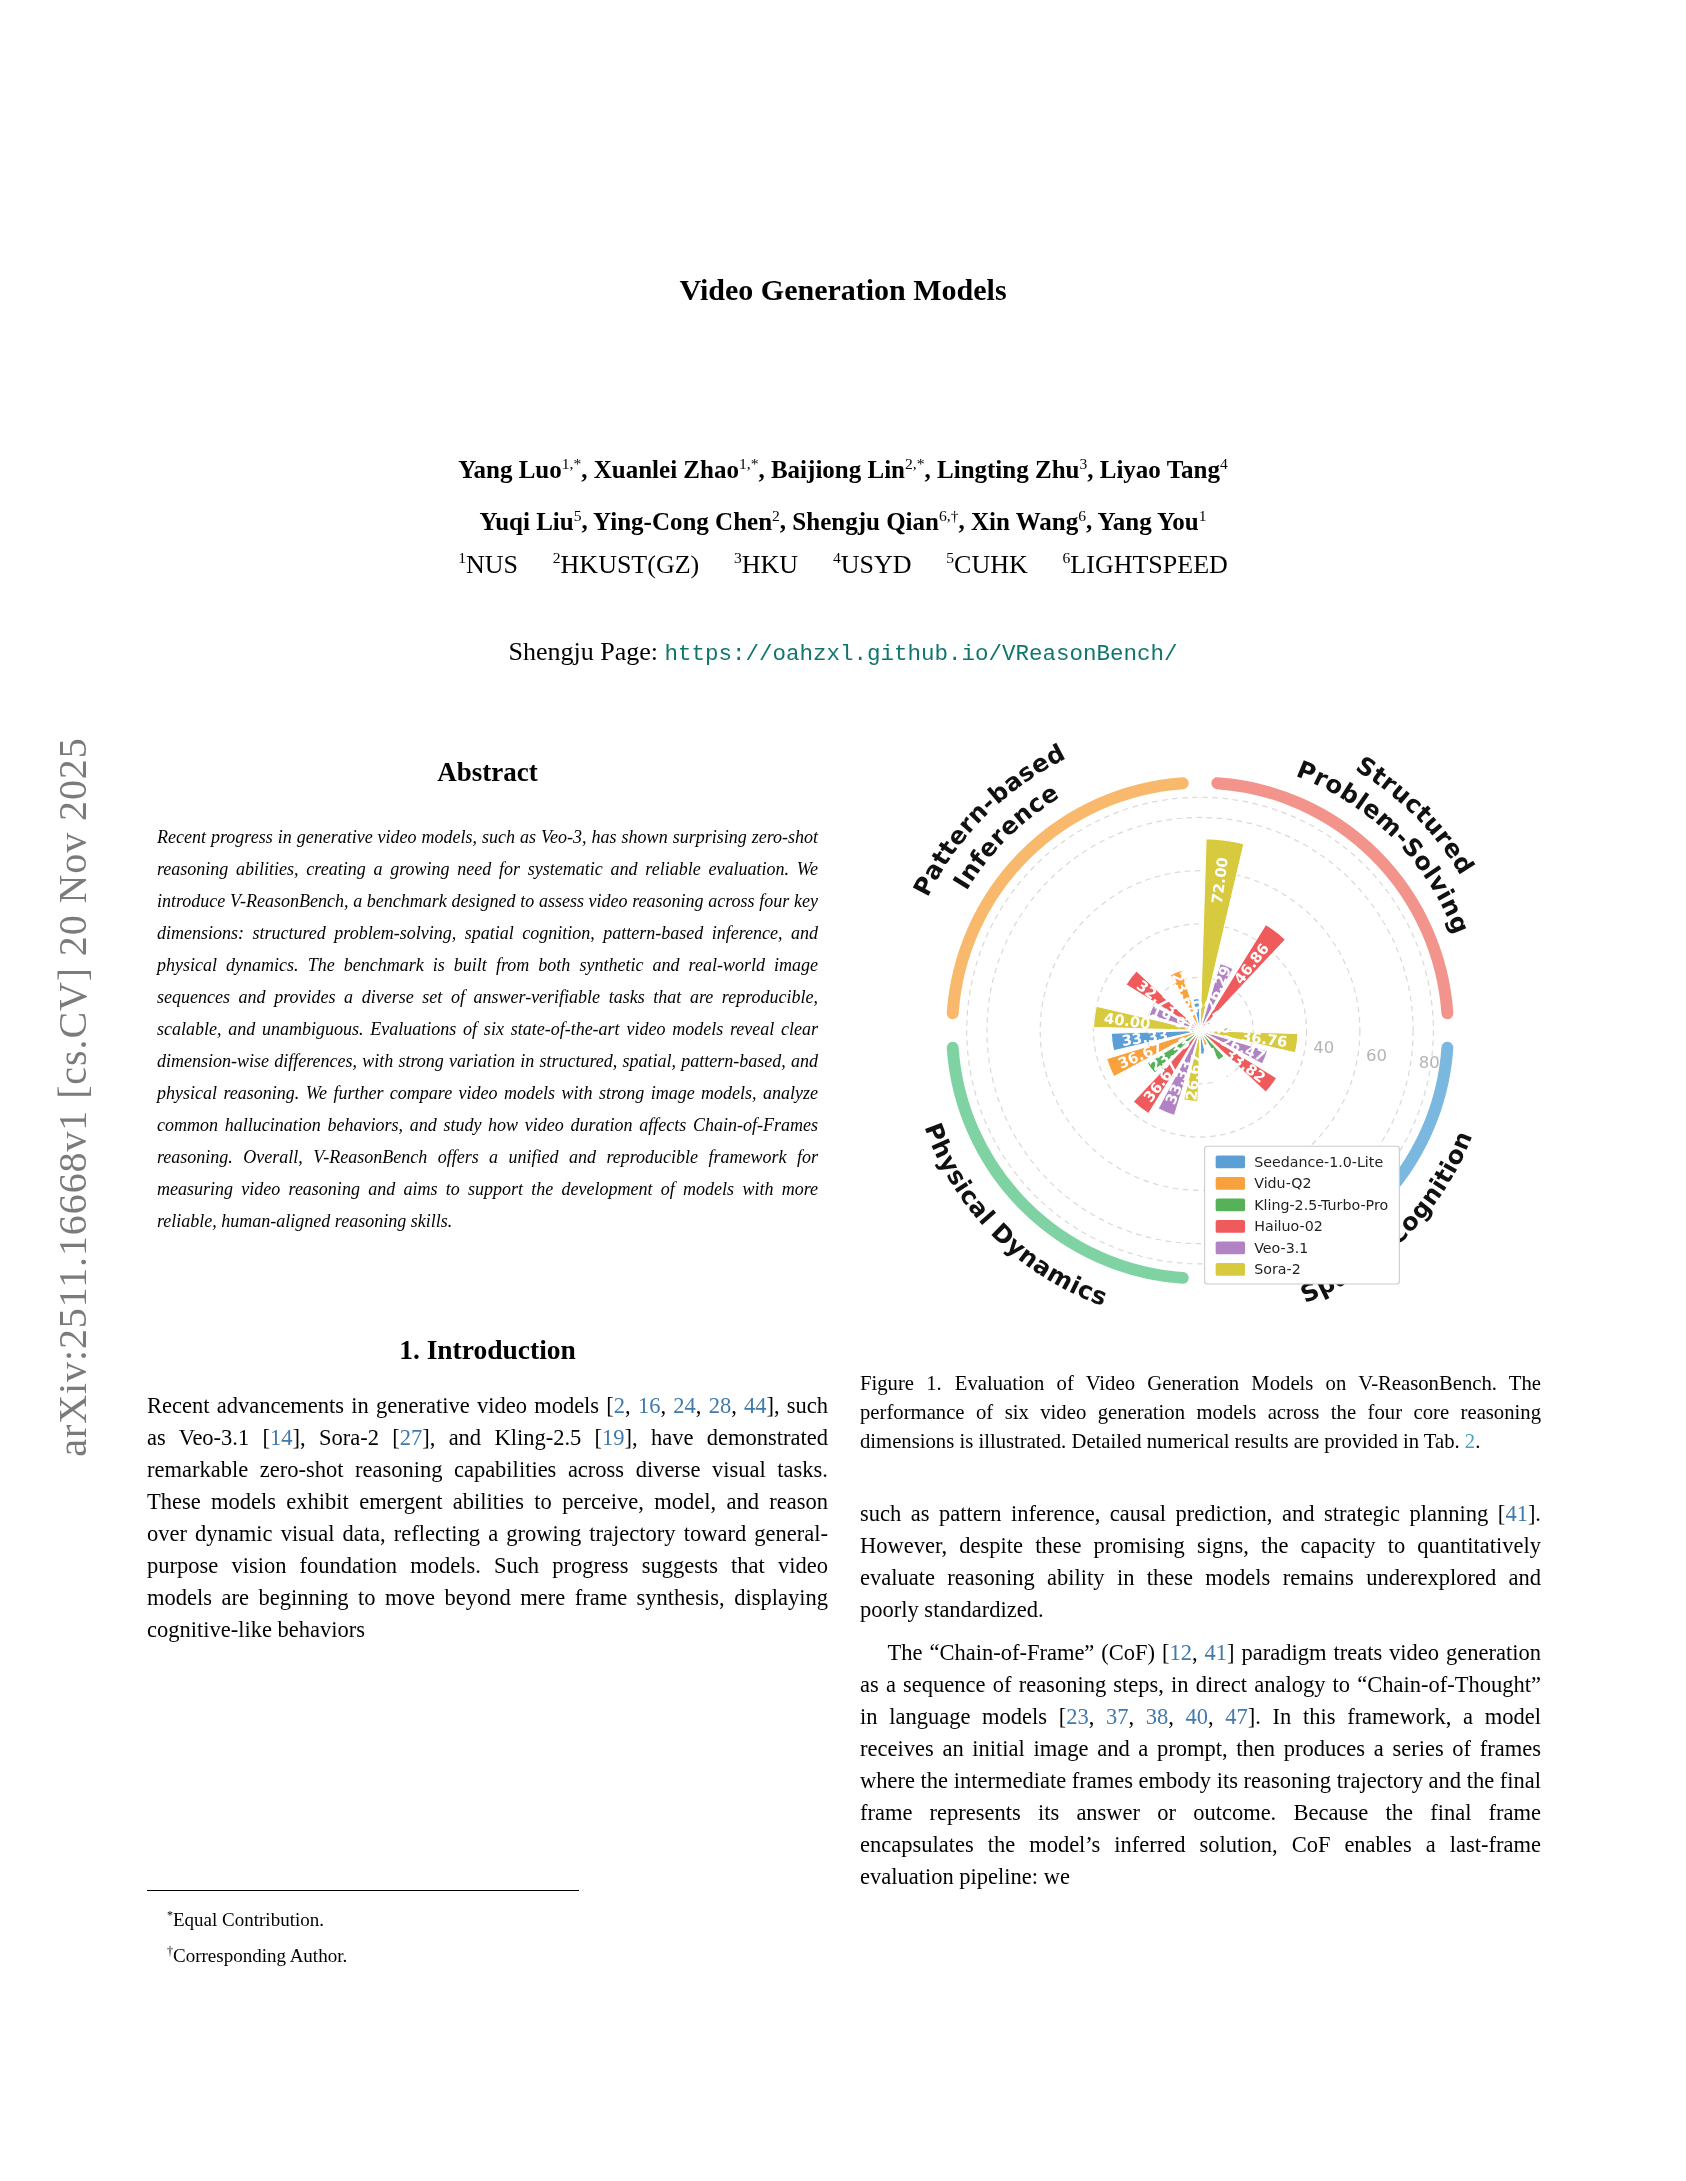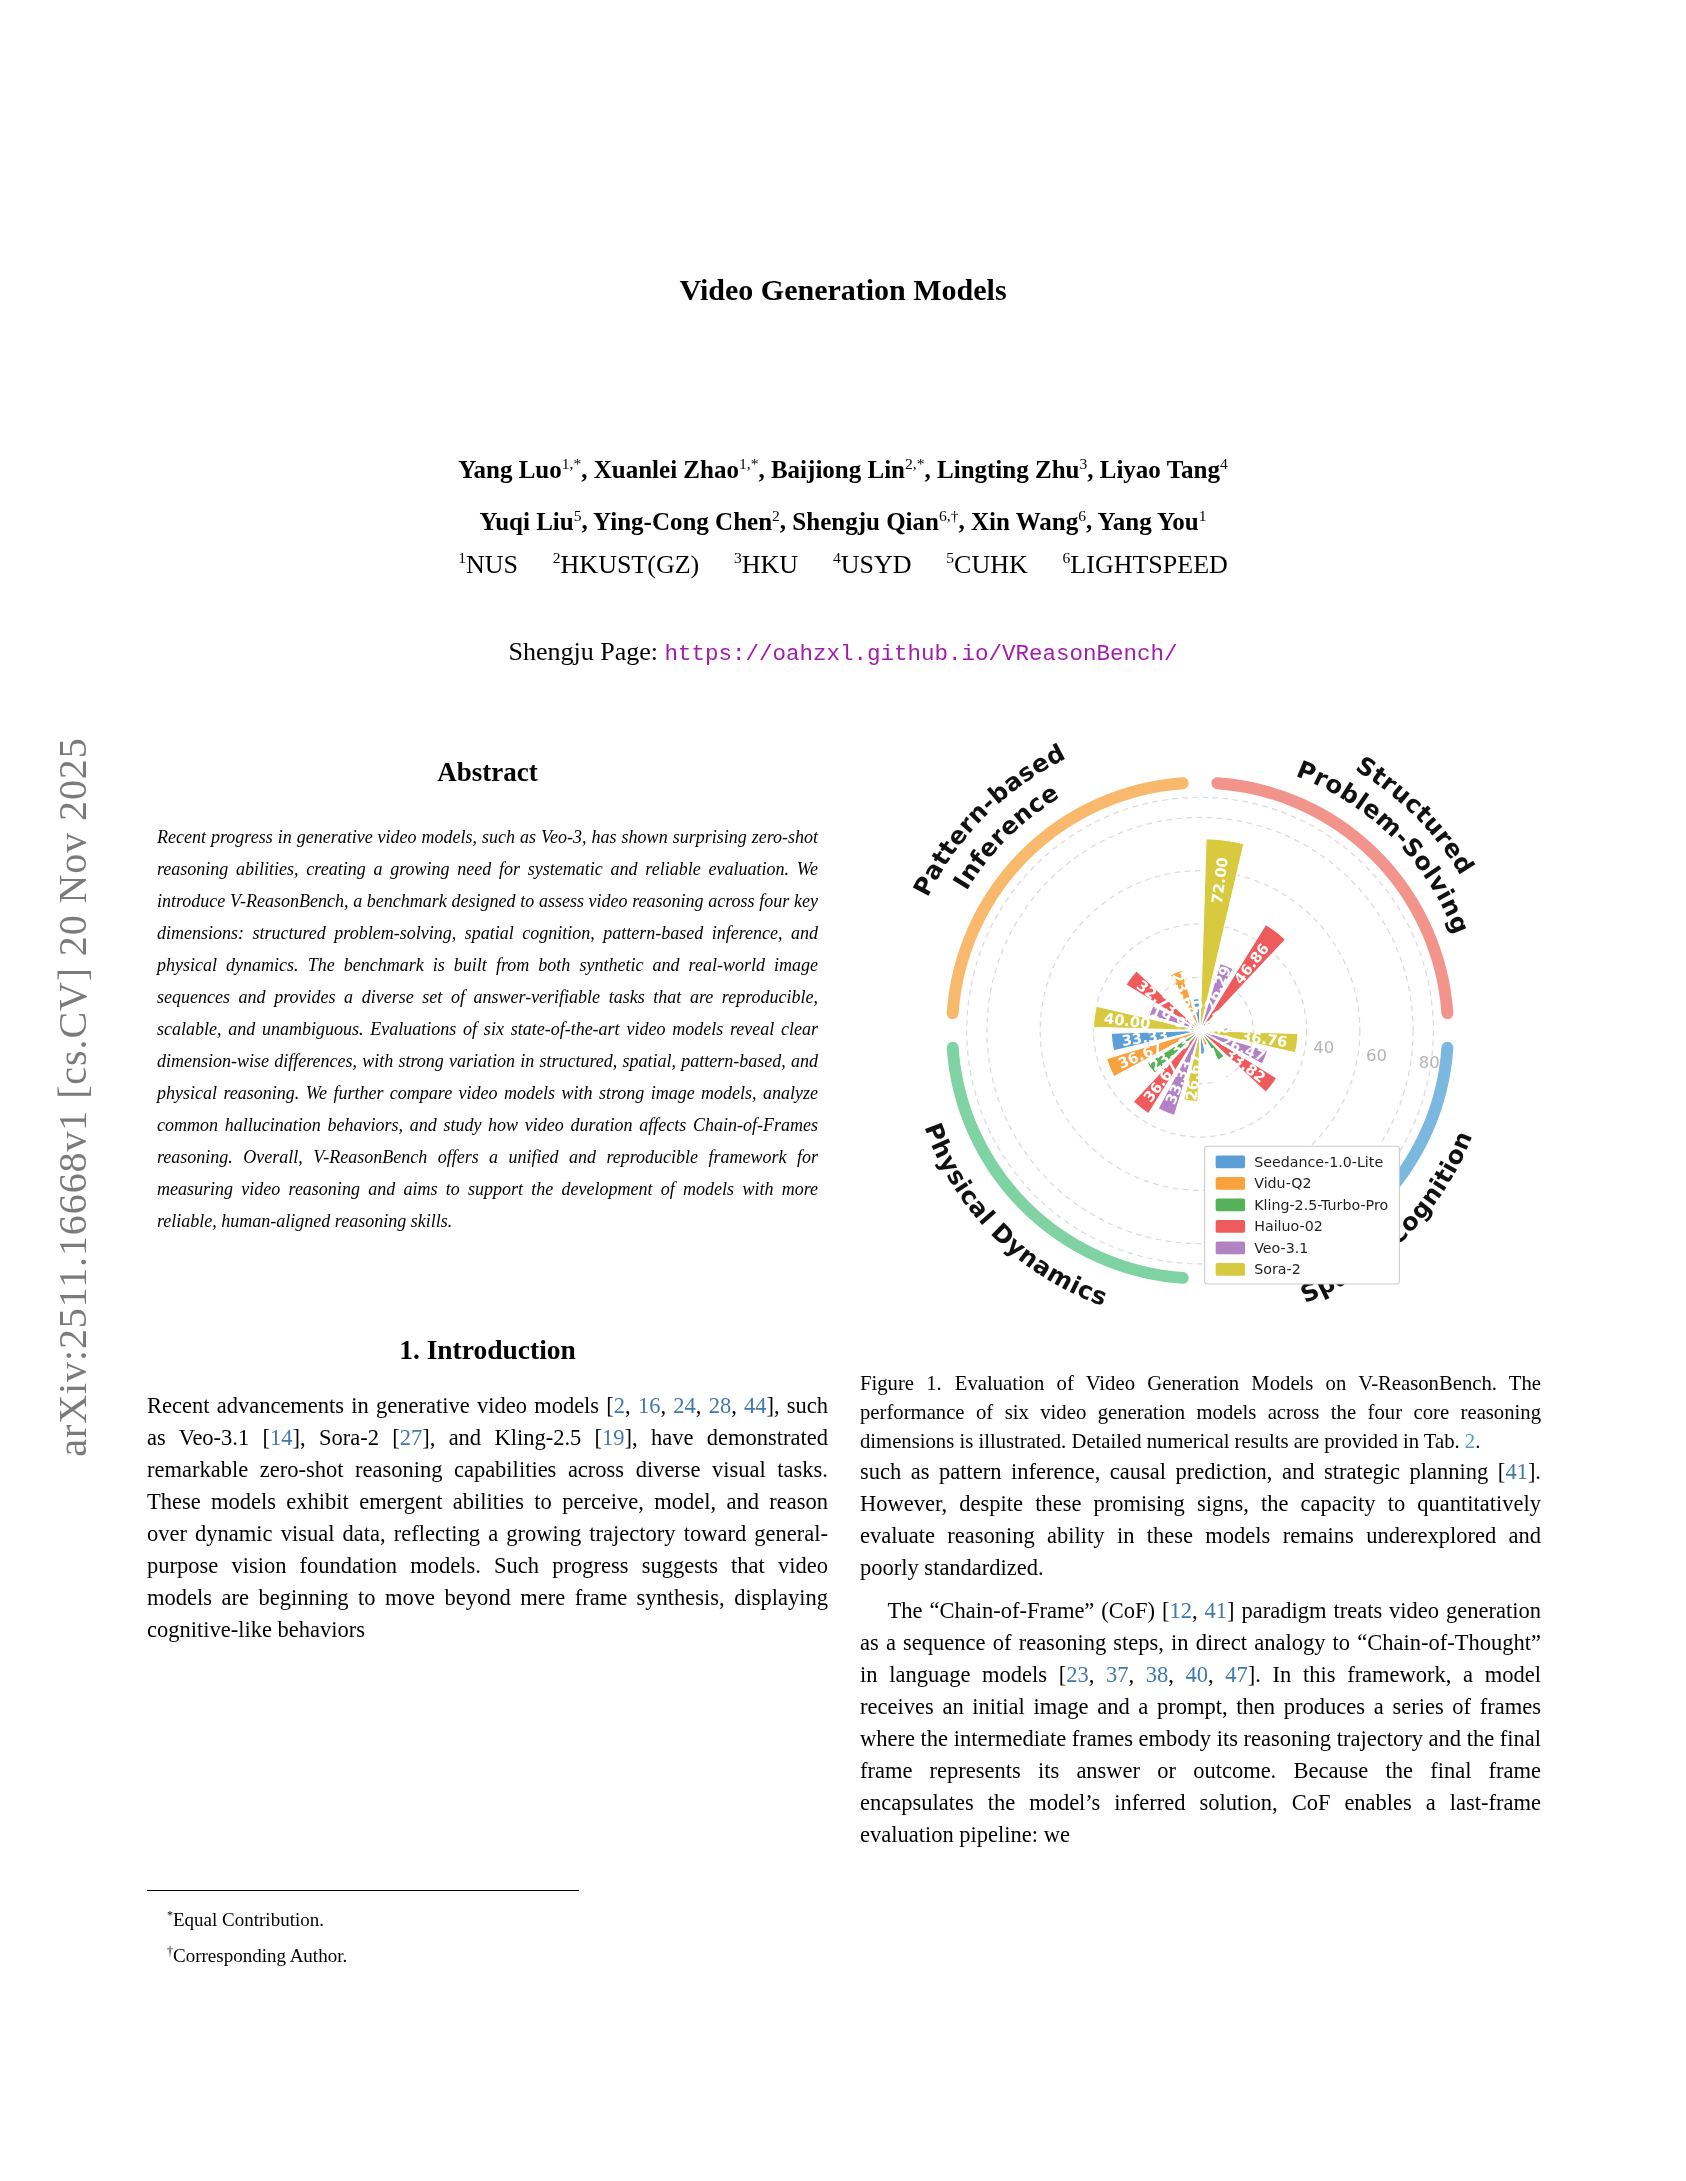--- a/index.html
+++ b/index.html
@@ -14,38 +14,38 @@
   }
   .title{position:absolute;top:264px;left:0;width:100%;text-align:center;
     font-weight:bold;font-size:30px;line-height:51px;}
   .authors{position:absolute;top:441px;left:0;width:100%;text-align:center;
     font-weight:bold;font-size:25px;line-height:45px;}
   .authors sup{font-weight:normal;font-size:15.6px;}
   .affils{position:absolute;top:549px;left:0;width:100%;text-align:center;font-size:26px;}
   .affils .affil{display:inline-block;margin:0 17.4px;}
   .affils sup{font-size:15.6px;}
   .project{position:absolute;top:637px;left:0;width:100%;text-align:center;font-size:26px;}
-  .project .url{font-family:"Liberation Mono", monospace;font-size:22.5px;color:#a21caf;text-decoration:none;}
+  .project .url{font-family:"Liberation Mono", monospace;font-size:22.5px;color:#0f766e;text-decoration:none;}
   .col{position:absolute;width:681px;text-align:justify;}
   #col-left{left:147px;top:749px;}
   #col-right{left:860px;top:721px;}
   .abstract-head{text-align:center;font-weight:bold;font-size:27px;margin:8px 0 33px 0;}
   .abstract-body{font-style:italic;font-size:18px;line-height:32px;margin:10px;hyphens:auto;}
   .section-head{font-weight:bold;font-size:27.5px;margin:97px 0 24px 0;text-align:center;}
   .body-para{font-size:22.5px;line-height:32px;margin:0;hyphens:auto;}
   .cite{color:#4179ab;}
   .ref{color:#4f9fbe;}
   .footnotes{position:absolute;left:147px;top:1890px;width:681px;font-size:19px;line-height:31px;}
   .footnotes .rule{width:432px;border-top:1.8px solid #000;margin-bottom:9.2px;}
   .footnotes .fn{text-indent:20px;}
   .footnotes sup{font-size:12px;}
   #figure-wrap{width:657px;margin:0 auto;}
   .caption{font-size:20.7px;line-height:29px;margin:24px 0 0 0;text-align:justify;}
   .cap-label{margin-right:13px;}
-  .rp1{}
+  .rp1{margin-top:42px;}
   .rp2{margin-top:11px;text-indent:27.5px;}
   
   .c-tick{font:18px "DejaVu Sans",sans-serif;fill:#b5b5b5;}
   .c-val{font:bold 16px "DejaVu Sans",sans-serif;fill:#ffffff;}
   .c-cat{font:bold 26.5px "DejaVu Sans",sans-serif;fill:#111;letter-spacing:0.5px;}
   .c-leg{font:15.5px "DejaVu Sans",sans-serif;fill:#222;}
 </style>
 </head>
 <body>
 

